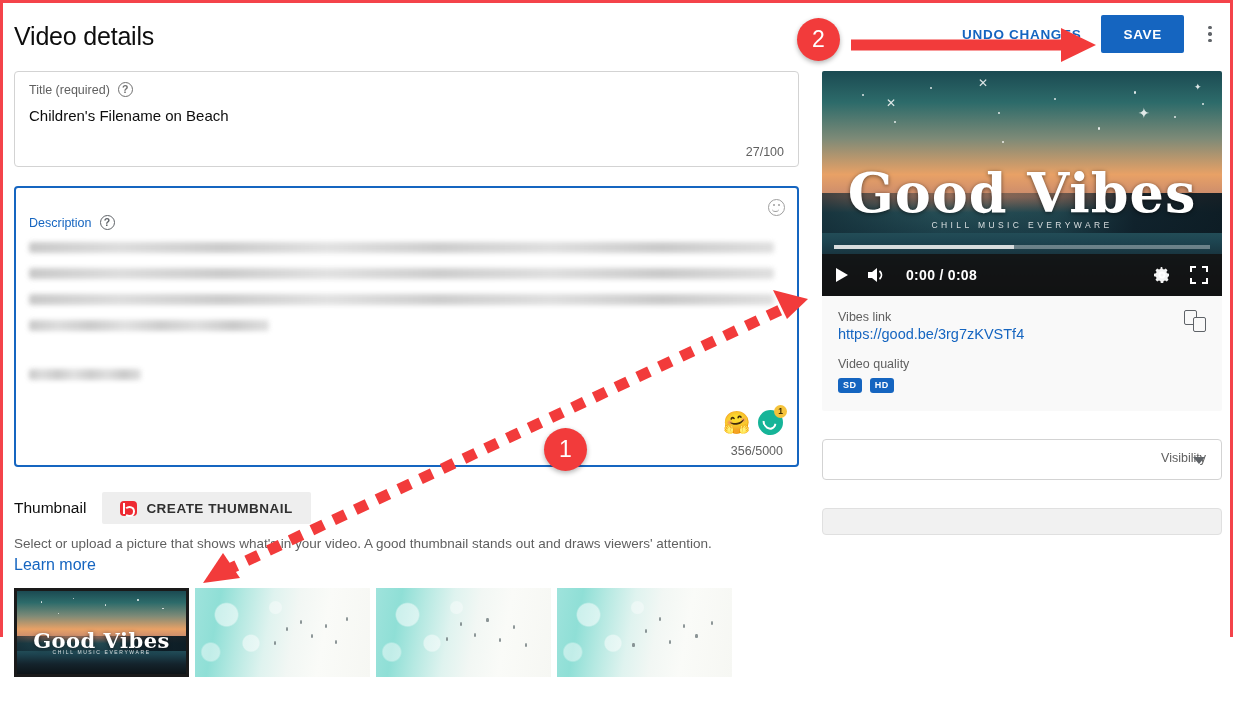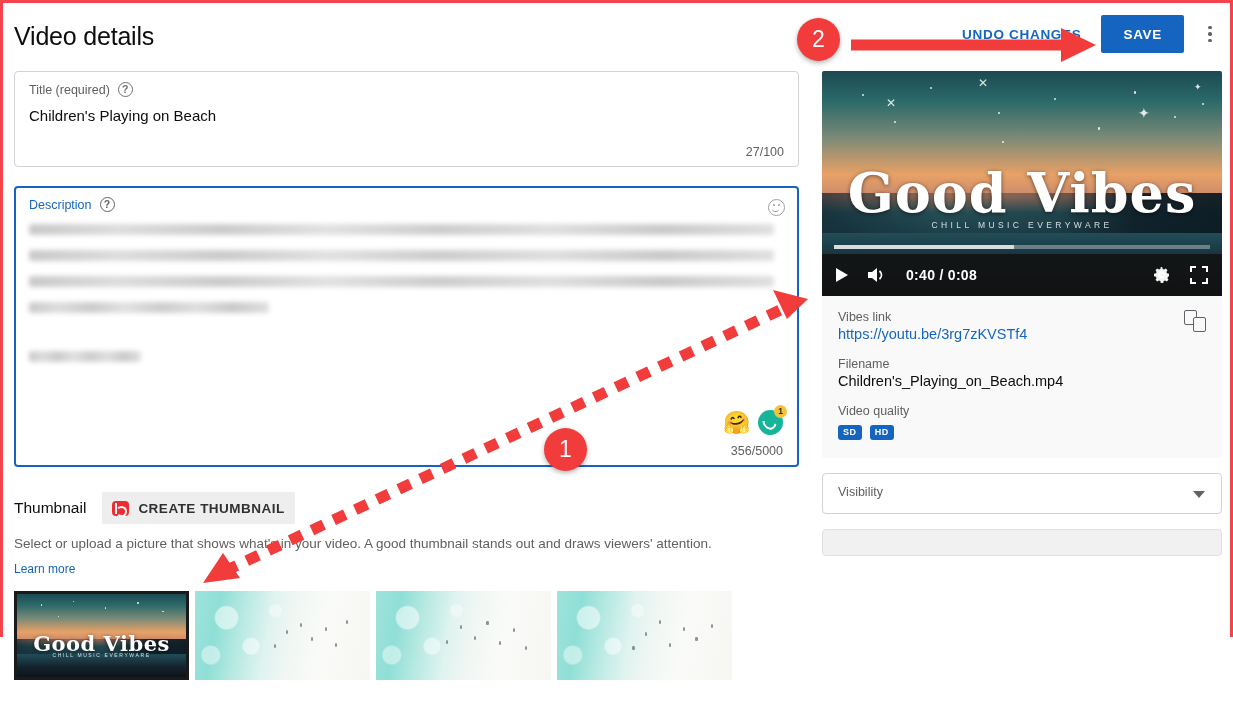--- a/index.html
+++ b/index.html
@@ -37,21 +37,21 @@
     align-items: center; justify-content: center; gap: 3px; cursor: pointer; }
   .kebab i { width: 3.5px; height: 3.5px; background: #5f6368; border-radius: 50%; display: block; }
 
   
   .left { position: absolute; left: 11px; top: 68px; width: 785px; }
 
   .field {
     border: 1px solid #d3d3d3; border-radius: 4px; background: #fff;
     padding: 10px 14px 8px 14px; position: relative;
   }
-  .field.focused { border: 2px solid #1565c0; padding: 9px 13px 7px 13px; }
+  .field.focused { border: 2px solid #1565c0; padding: 27px 13px 7px 13px; }
   .field-label {
     font-size: 12.5px; color: #606060; display: flex; align-items: center; gap: 8px;
   }
   .field.focused .field-label { color: #1565c0; }
   .help-icon {
     width: 15px; height: 15px; border-radius: 50%;
     border: 1.4px solid #707070; color: #707070;
     font-size: 10.5px; line-height: 12px; text-align: center;
     font-weight: 700; cursor: pointer; display: inline-block;
   }
@@ -112,40 +112,40 @@
     background: #f5c33b; color: #3a2c00;
     font-size: 8.5px; font-weight: 700; line-height: 13px; text-align: center;
   }
 
   
   .thumb-head { display: flex; align-items: center; gap: 16px; margin-top: 25px; }
   .thumb-title { font-size: 15.5px; color: #0d0d0d; }
   .create-thumb-btn {
     background: #eeeeee; border: none; cursor: pointer; font-family: inherit;
     display: flex; align-items: center; gap: 9px;
-    padding: 0 10px; height: 32px; border-radius: 2px;
+    padding: 0 18px; height: 32px; border-radius: 2px;
     font-size: 13.5px; font-weight: 700; letter-spacing: .5px; color: #303030;
   }
   .tb-logo {
     width: 17px; height: 15px; background: #ee2a33; border-radius: 4px;
     position: relative; flex: none;
   }
   .tb-logo::before {
     content: ""; position: absolute; left: 2.5px; top: 2px;
     width: 2px; height: 11px; background: #fff;
   }
   .tb-logo::after {
     content: ""; position: absolute; right: 2.5px; top: 5.5px;
     width: 7px; height: 7px; border-radius: 50%;
     border: 2px solid #fff; border-left-color: transparent;
   }
   .thumb-desc { font-size: 13.5px; color: #606060; margin-top: 12px; }
   .learn-more {
-    font-size: 12px; color: #1565c0; text-decoration: none;
-    display: inline-block; margin-top: 11px; cursor: pointer;
+    font-size: 16px; color: #1565c0; text-decoration: none;
+    display: inline-block; margin-top: 5px; cursor: pointer;
   }
 
   .thumb-strip { display: flex; gap: 6px; margin-top: 14px; }
   .thumb-cell {
     width: 175px; height: 89px; position: relative; overflow: hidden;
     cursor: pointer; background: #dfeff0;
   }
   .thumb-cell.selected { border: 3px solid #1a1a1a; }
 
   
@@ -250,21 +250,21 @@
 
   .qual-badges { display: flex; gap: 8px; margin-top: 7px; }
   .qual {
     background: #1565c0; color: #fff; border-radius: 3px;
     font-size: 9px; font-weight: 700; letter-spacing: .6px;
     padding: 3px 5px; line-height: 9px;
   }
 
   .card {
     border: 1px solid #d3d3d3; border-radius: 4px; background: #fff;
-    padding: 11px 15px 14px 15px; margin-top: 15px; position: relative;
+    padding: 11px 15px 14px 15px; margin-top: 28px; position: relative; text-align: right;
   }
   .card.disabled { background: #f1f1f1; border-color: #e0e0e0; }
   .card-label { font-size: 12.5px; color: #606060; }
   .card.disabled .card-label { color: #9a9a9a; }
   .card-value { font-size: 16px; color: #0d0d0d; margin-top: 7px; display: flex; align-items: center; gap: 10px; }
   .card.disabled .card-value { color: #8d8d8d; }
   .eye {
     width: 19px; height: 12px; border: 2px solid #0a8040; border-radius: 50% / 62%;
     position: relative; flex: none;
   }
@@ -303,21 +303,21 @@
         </div>
     </div>
 
     <div class="left">
 
       <div class="field" id="title-field">
         <div class="field-label">
           <span>Title (required)</span>
           <span class="help-icon">?</span>
         </div>
-        <div class="field-value">Children's Playing on Beach</div>
+        <div class="field-value">Children's Filename on Beach</div>
         <div class="counter">27/100</div>
       </div>
 
       <div class="field focused" id="desc-field">
         <div class="field-label">
           <span>Description</span>
           <span class="help-icon">?</span>
         </div>
         <div class="emoji-picker-icon">
             <i></i>
@@ -436,21 +436,21 @@
           <div class="ctrl-bar">
             <span class="ic">
                 <span class="play-tri"></span>
               </span>
             <span class="ic">
               <svg width="22" height="18" viewBox="0 0 22 18">
                   <path d="M2 6h4l5-4v14l-5-4H2z" fill="#fff"></path>
                   <path d="M14 5.5a5 5 0 010 7" stroke="#fff" stroke-width="1.8" fill="none" stroke-linecap="round"></path>
                 </svg>
             </span>
-            <span class="time">0:40 / 0:08</span>
+            <span class="time">0:00 / 0:08</span>
             <span class="spacer"></span>
             <span class="ic">
               <svg width="20" height="20" viewBox="0 0 20 20">
                   <path fill="#fff" d="M10 6.6a3.4 3.4 0 100 6.8 3.4 3.4 0 000-6.8zm0 5a1.6 1.6 0 110-3.2 1.6 1.6 0 010 3.2z"></path>
                   <path fill="#fff" d="M17 11.2v-2.4l-2-.45a5.3 5.3 0 00-.6-1.45l1.1-1.7-1.7-1.7-1.7 1.1a5.3 5.3 0 00-1.45-.6L10.2 2H8.8l-.45 2a5.3 5.3 0 00-1.45.6L5.2 3.5 3.5 5.2l1.1 1.7a5.3 5.3 0 00-.6 1.45L2 8.8v2.4l2 .45c.13.52.34 1 .6 1.45l-1.1 1.7 1.7 1.7 1.7-1.1c.45.26.93.47 1.45.6l.45 2h2.4l.45-2c.52-.13 1-.34 1.45-.6l1.7 1.1 1.7-1.7-1.1-1.7c.26-.45.47-.93.6-1.45z" opacity=".95"></path>
                 </svg>
             </span>
             <span class="ic">
               <svg width="18" height="18" viewBox="0 0 18 18">
                   <path d="M1 6V1h5M12 1h5v5M17 12v5h-5M6 17H1v-5" stroke="#fff" stroke-width="2" fill="none"></path>
@@ -458,26 +458,22 @@
             </span>
           </div>
         </div>
 
         <div class="meta">
           <div class="copy-icon">
               <b></b>
               <i></i>
             </div>
           <div class="meta-label">Vibes link</div>
-          <a class="meta-link">https://youtu.be/3rg7zKVSTf4</a>
-
-          <div class="meta-group">
-            <div class="meta-label">Filename</div>
-            <div class="meta-value">Children's_Playing_on_Beach.mp4</div>
-          </div>
+          <a class="meta-link">https://good.be/3rg7zKVSTf4</a>
+
 
           <div class="meta-group">
             <div class="meta-label">Video quality</div>
             <div class="qual-badges">
               <span class="qual">SD</span>
               <span class="qual">HD</span>
             </div>
           </div>
         </div>
       </div>

